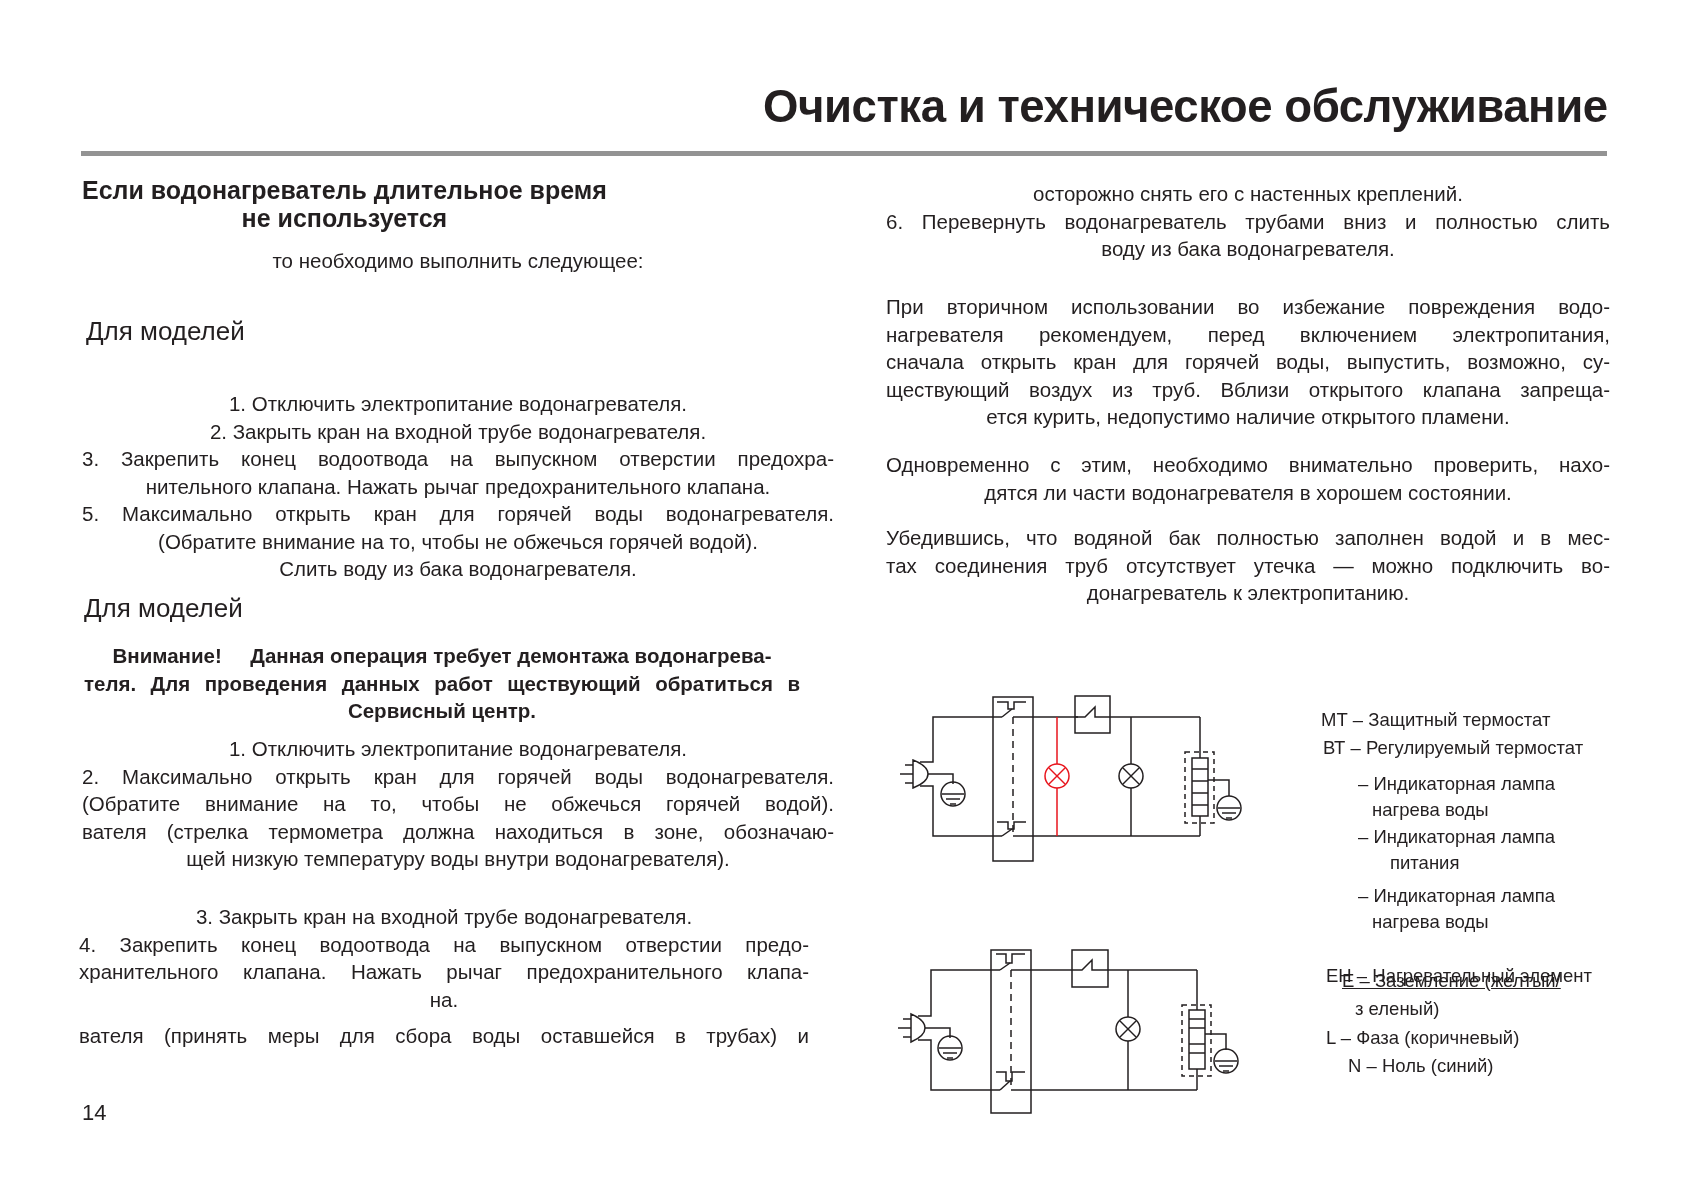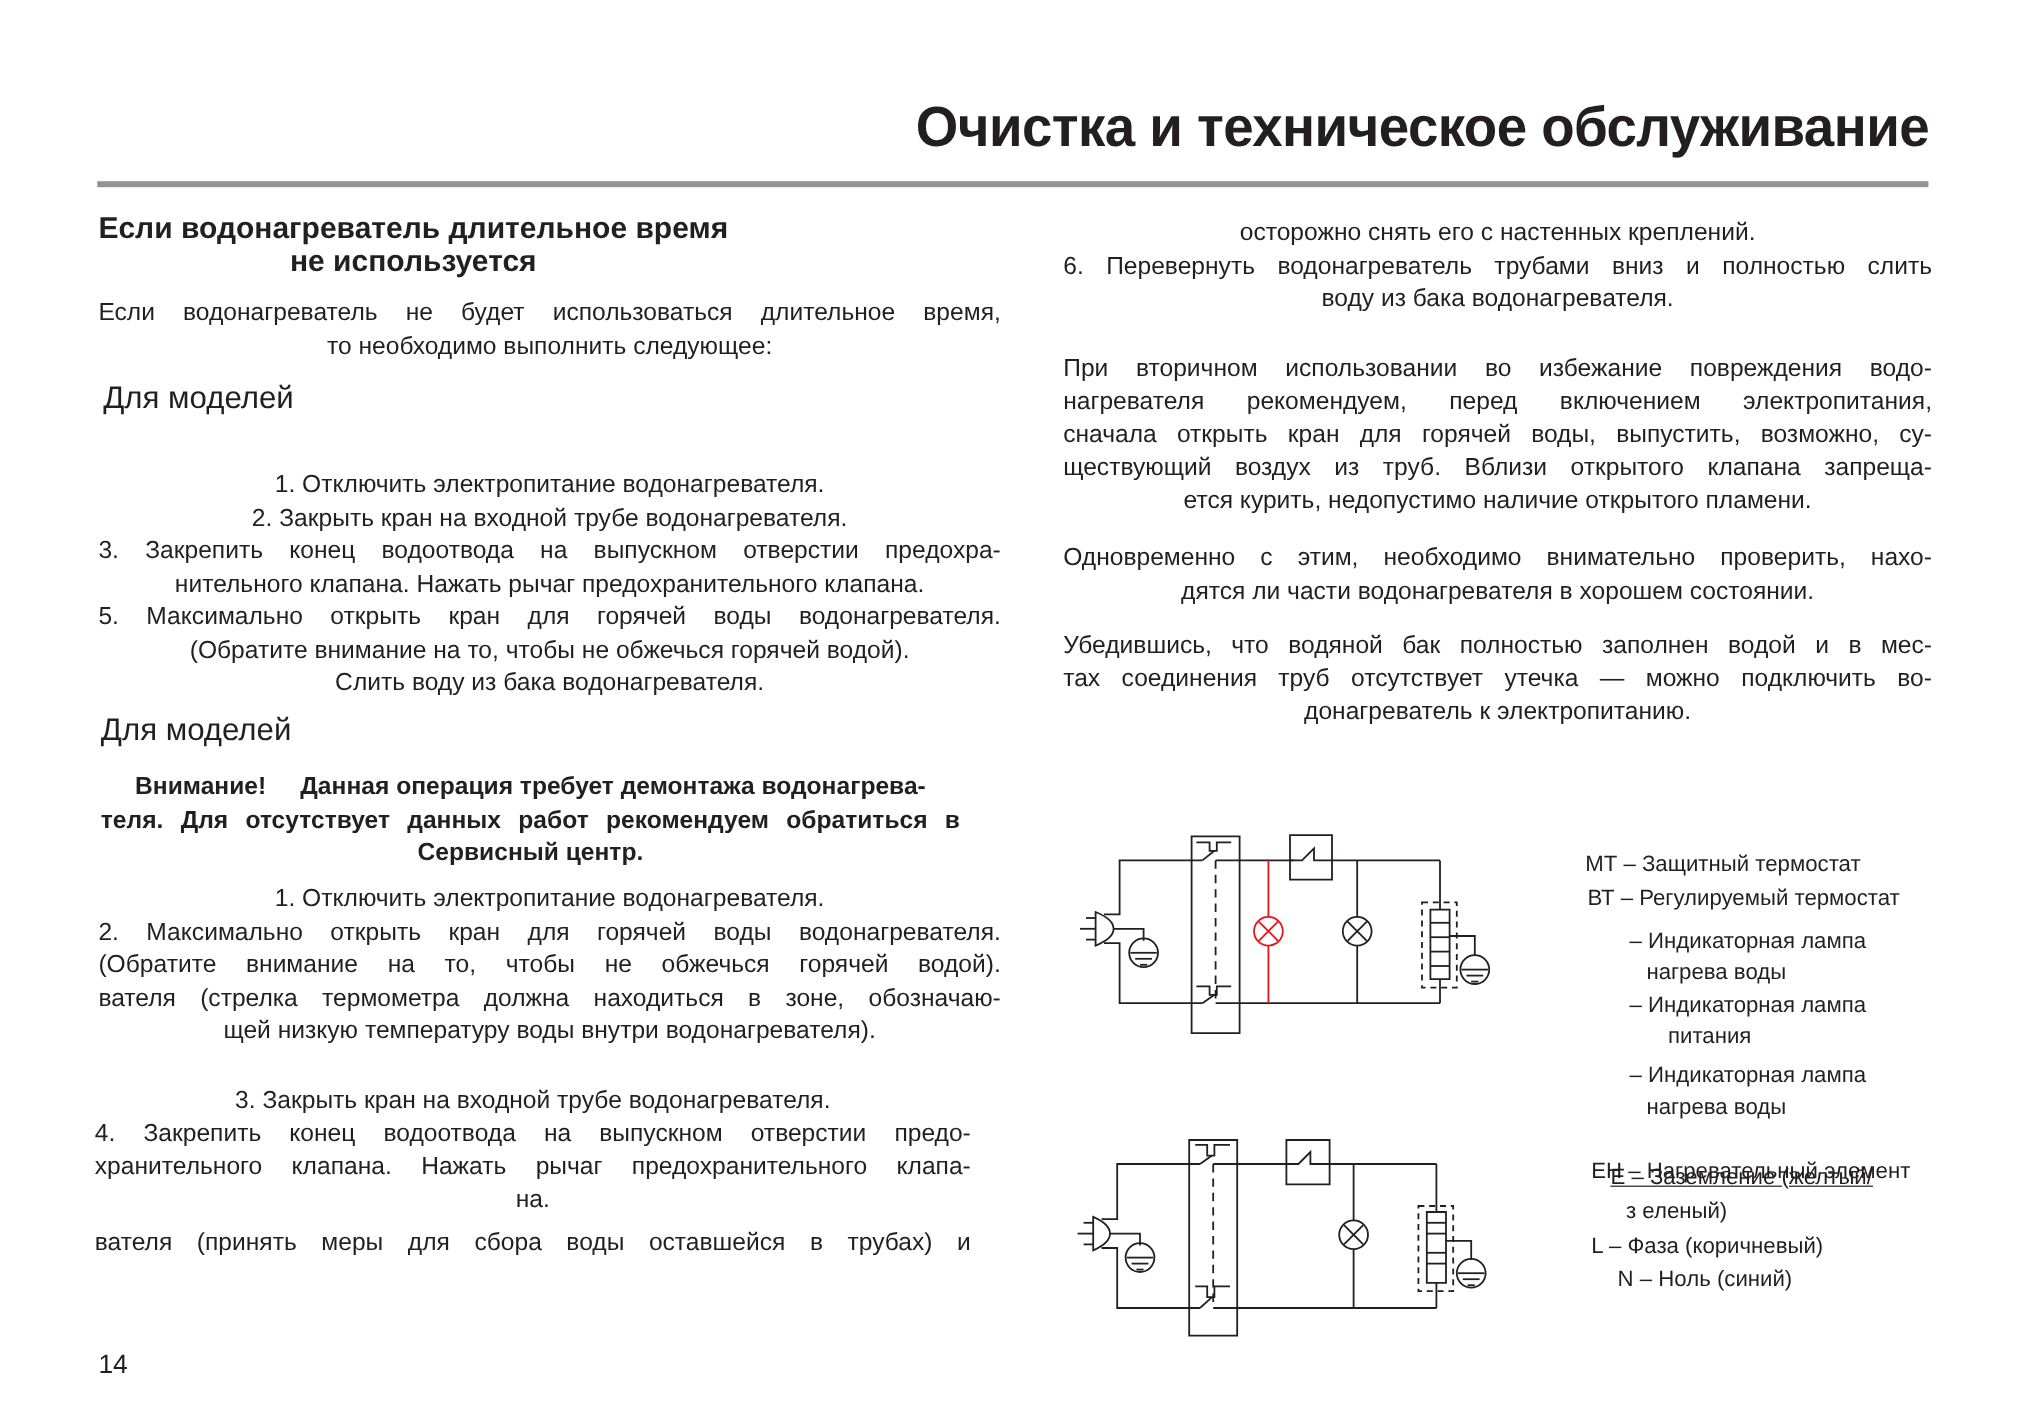--- a/index.html
+++ b/index.html
@@ -23,41 +23,40 @@
 
 <div class="abs title">Очистка и техническое обслуживание</div>
 <div class="abs rule"></div>
 
 <div class="abs h2" style="left:82px; top:176px;">
   <span class="line">Если водонагреватель длительное время</span>
   <span class="line">не используется</span>
 </div>
 
 <div class="abs p" style="left:82px; top:247px; width:752px;">
-  <span class="just">Если водонагреватель не будет использоваться длительное время,</span>
   <span class="line">то необходимо выполнить следующее:</span>
 </div>
 
 <div class="abs h3" style="left:86px; top:316px;">Для моделей</div>
 
 <div class="abs p" style="left:82px; top:390px; width:752px;">
   <span class="line">1. Отключить  электропитание водонагревателя.</span>
   <span class="line">2. Закрыть кран на входной трубе водонагревателя.</span>
   <span class="just">3. Закрепить конец водоотвода на выпускном отверстии предохра-</span>
   <span class="line">нительного клапана. Нажать рычаг предохранительного клапана.</span>
   <span class="just">5. Максимально открыть кран для горячей воды водонагревателя.</span>
   <span class="line">(Обратите внимание на то, чтобы не обжечься горячей водой).</span>
   <span class="line">Слить воду из бака водонагревателя.</span>
 </div>
 
 <div class="abs h3" style="left:84px; top:593px;">Для моделей</div>
 
 <div class="abs warn" style="left:84px; top:642px; width:716px;">
   <span class="line" style="white-space:pre;">Внимание!     Данная операция требует демонтажа водонагрева-</span>
-  <span class="just">теля. Для отсутствует данных работ рекомендуем обратиться в</span>
+  <span class="just">теля. Для проведения данных работ ществующий обратиться в</span>
   <span class="line">Сервисный центр.</span>
 </div>
 
 <div class="abs p" style="left:82px; top:735px; width:752px;">
   <span class="line">1. Отключить  электропитание водонагревателя.</span>
   <span class="just">2. Максимально открыть кран для горячей воды водонагревателя.</span>
   <span class="just">(Обратите внимание на то, чтобы не обжечься горячей водой).</span>
   <span class="just">вателя (стрелка термометра должна находиться в зоне, обозначаю-</span>
   <span class="line">щей низкую температуру воды внутри водонагревателя).</span>
 </div>
@@ -66,21 +65,21 @@
   <span class="line">3. Закрыть кран на входной трубе водонагревателя.</span>
   <span class="just">4. Закрепить конец водоотвода на выпускном отверстии предо-</span>
   <span class="just">хранительного клапана. Нажать рычаг предохранительного клапа-</span>
   <span class="line">на.</span>
 </div>
 
 <div class="abs p" style="left:79px; top:1019px; width:730px; line-height:33px;">
   <span class="just">вателя (принять меры для сбора воды оставшейся в трубах) и</span>
 </div>
 
-<div class="abs pageno" style="left:82px; top:1100px;margin-top:24px;">14</div>
+<div class="abs pageno" style="left:82px; top:1100px;">14</div>
 
 <div class="abs p" style="left:886px; top:180px; width:724px;">
   <span class="line">осторожно снять  его с настенных креплений.</span>
   <span class="just">6. Перевернуть водонагреватель трубами вниз и полностью слить</span>
   <span class="line">воду из бака водонагревателя.</span>
 </div>
 
 <div class="abs p" style="left:886px; top:293px; width:724px;">
   <span class="just">При вторичном использовании во избежание повреждения водо-</span>
   <span class="just">нагревателя рекомендуем, перед включением электропитания,</span>

